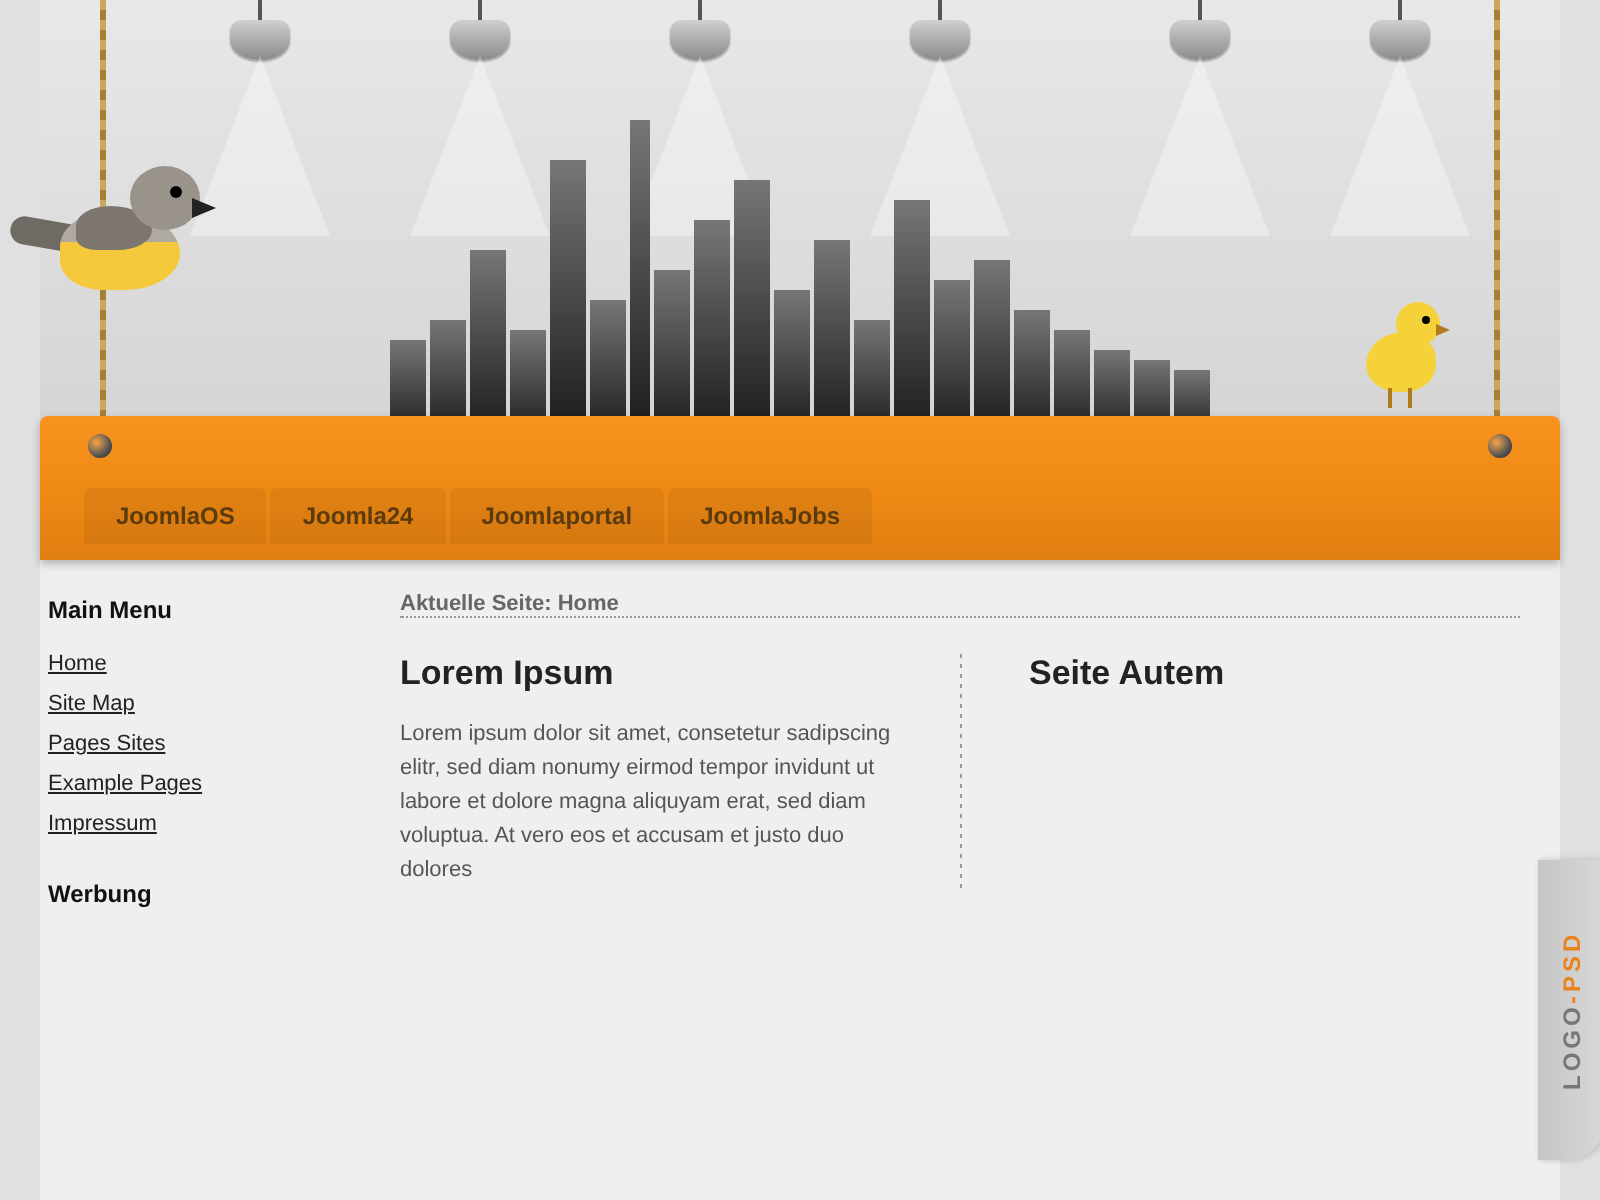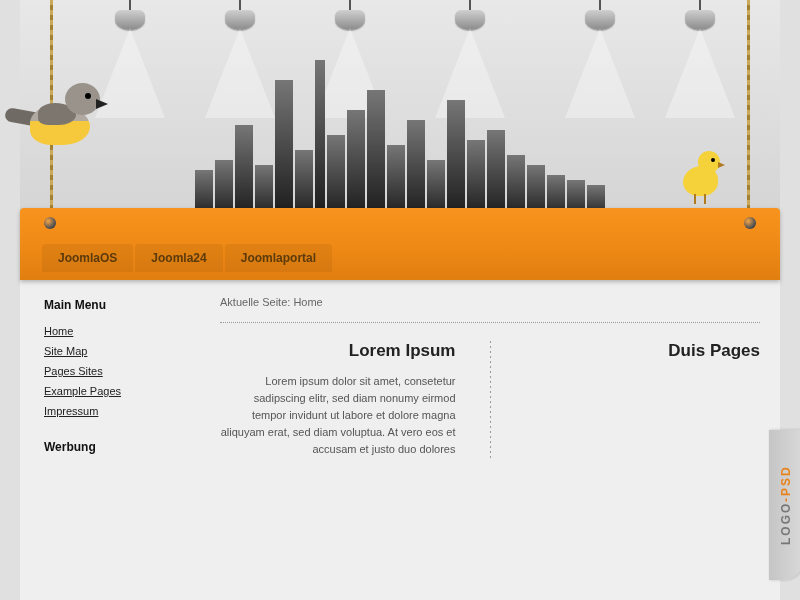--- a/index.html
+++ b/index.html
@@ -92,33 +92,33 @@
   }
   
   .content{
     background:#efefef;
     display:flex;
     min-height:320px;
     font-size:12px;
     color:#333;
   }
   .sidebar{
-    width:160px; padding:18px 4px;margin-left:20px;
+    width:160px; padding:18px 4px;
   }
   .sidebar h4{font-size:12px;font-weight:bold;margin-bottom:12px;color:#111;}
   .menu{list-style:none;margin-bottom:22px;}
   .menu li{margin-bottom:6px;}
   .menu a{color:#222;text-decoration:underline;cursor:pointer;font-size:11px;}
   .main{
     flex:1; padding:16px 20px;
   }
-  .breadcrumb{font-size:11px;color:#666;margin-bottom:14px;}
+  .breadcrumb{font-size:11px;color:#666;font-weight:bold;}
   hr.dotted{border:none;border-top:1px dotted #999;margin:0 0 18px;}
   .cols{display:flex;gap:34px;}
-  .col{flex:1;text-align:right;}
+  .col{flex:1;}
   .col h2{font-size:17px;font-weight:bold;color:#222;margin-bottom:12px;}
   .col p{font-size:11px;line-height:1.55;color:#555;}
   .divider{width:1px;background:repeating-linear-gradient(180deg,#999 0 2px,transparent 2px 5px);}
 
   
   .sidetab{
     position:absolute; right:-3px; top:430px;
     width:34px; height:150px;
     background:linear-gradient(90deg,#d9d9d9 0%,#c5c5c5 100%);
     border-radius:20px 0 0 0;
@@ -211,20 +211,21 @@
     </div>
   </div>
 
   <div class="navbar">
     <span class="bolt left"></span>
     <span class="bolt right"></span>
     <div class="tabs">
       <div class="tab">JoomlaOS</div>
       <div class="tab">Joomla24</div>
       <div class="tab">Joomlaportal</div>
+      <div class="tab">JoomlaJobs</div>
     </div>
   </div>
 
   <div class="content">
     <aside class="sidebar">
       <h4>Main Menu</h4>
       <ul class="menu">
         <li><a>Home</a></li>
         <li><a>Site Map</a></li>
         <li><a>Pages Sites</a></li>
@@ -239,21 +240,21 @@
         <span>Aktuelle Seite: </span><span>Home</span>
       </div>
       <hr class="dotted">
       <div class="cols">
         <div class="col">
           <h2>Lorem Ipsum</h2>
           <p>Lorem ipsum dolor sit amet, consetetur sadipscing elitr, sed diam nonumy eirmod tempor invidunt ut labore et dolore magna aliquyam erat, sed diam voluptua. At vero eos et accusam et justo duo dolores</p>
         </div>
         <div class="divider"></div>
         <div class="col">
-          <h2>Duis Pages</h2>
+          <h2>Seite Autem</h2>
         </div>
       </div>
     </main>
   </div>
 
 </div>
 
 <div class="sidetab">
   <span>LOGO</span>
     <span class="accent"> - </span>

